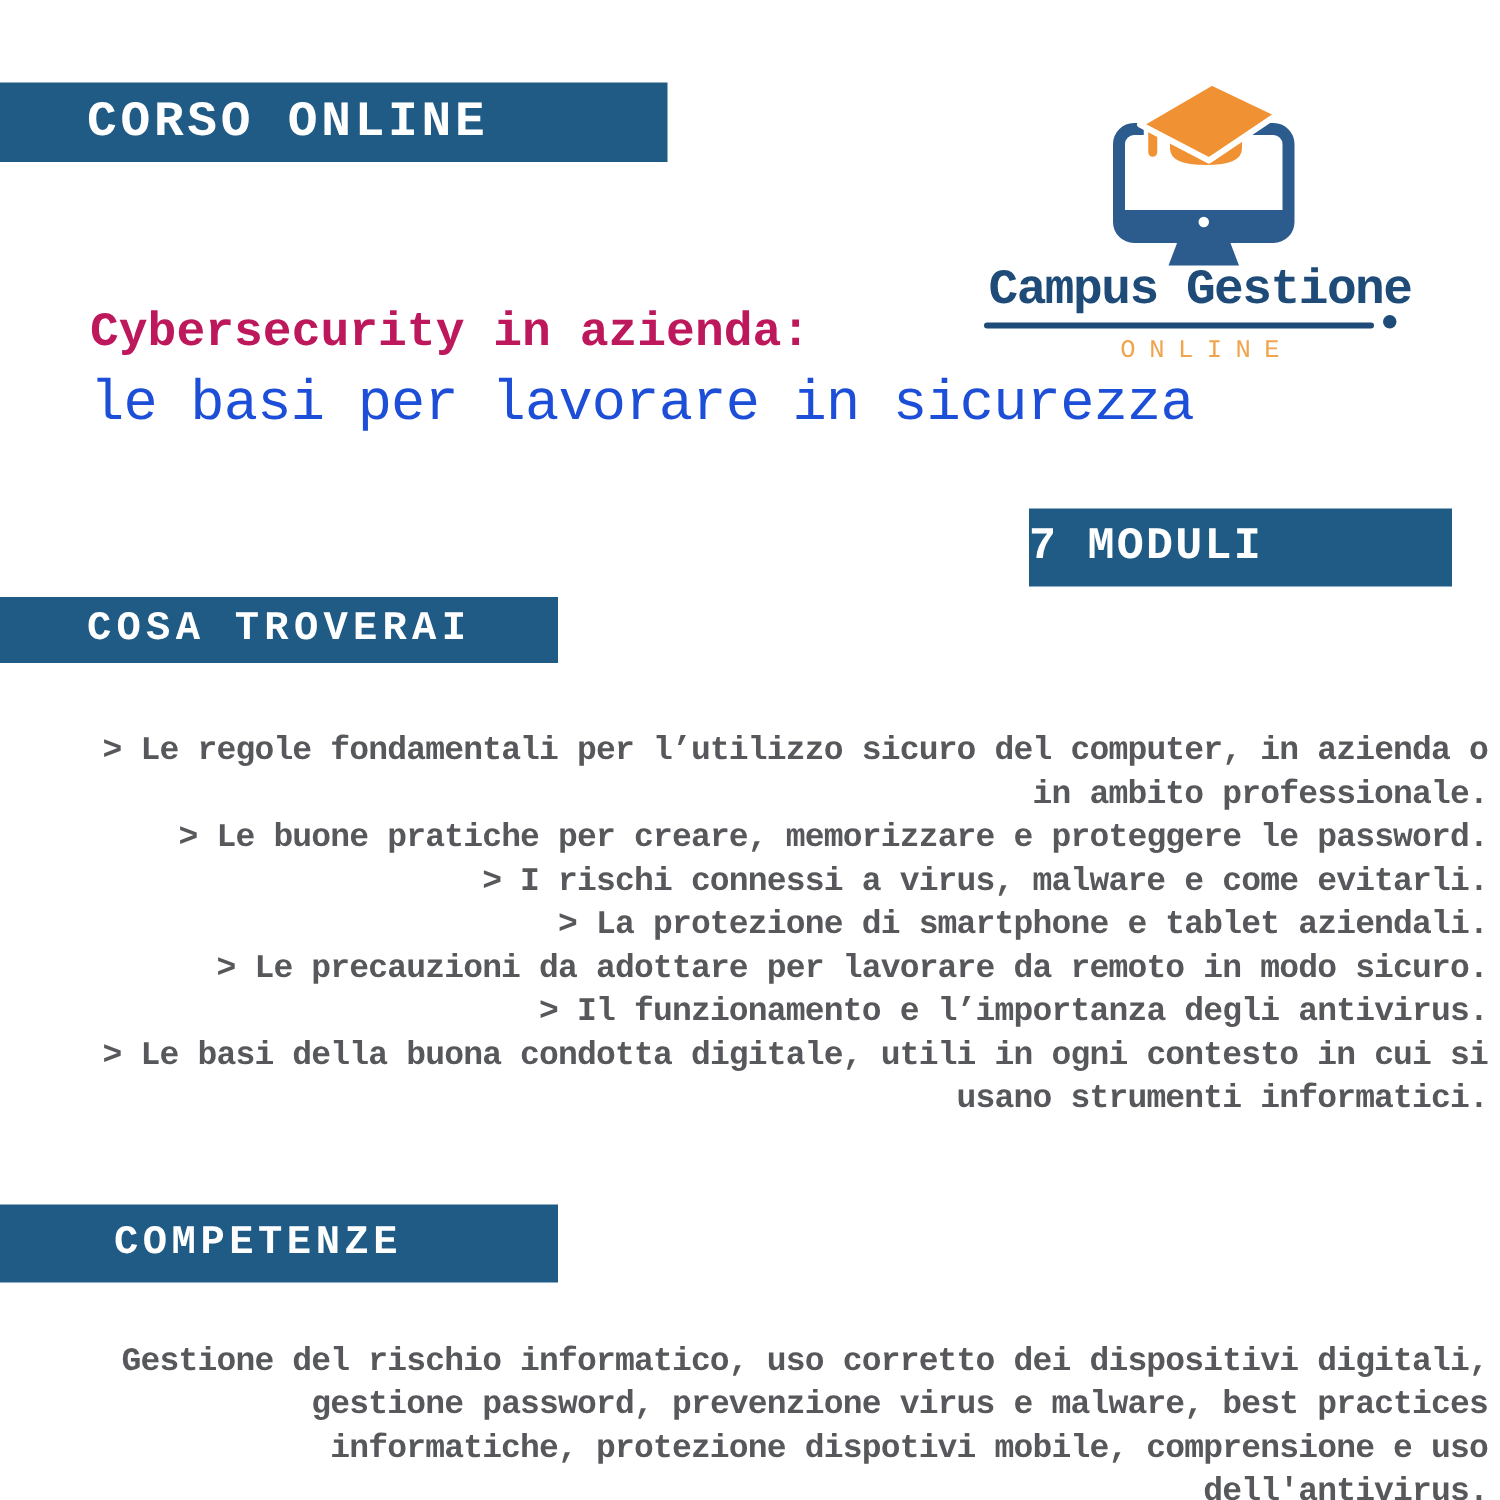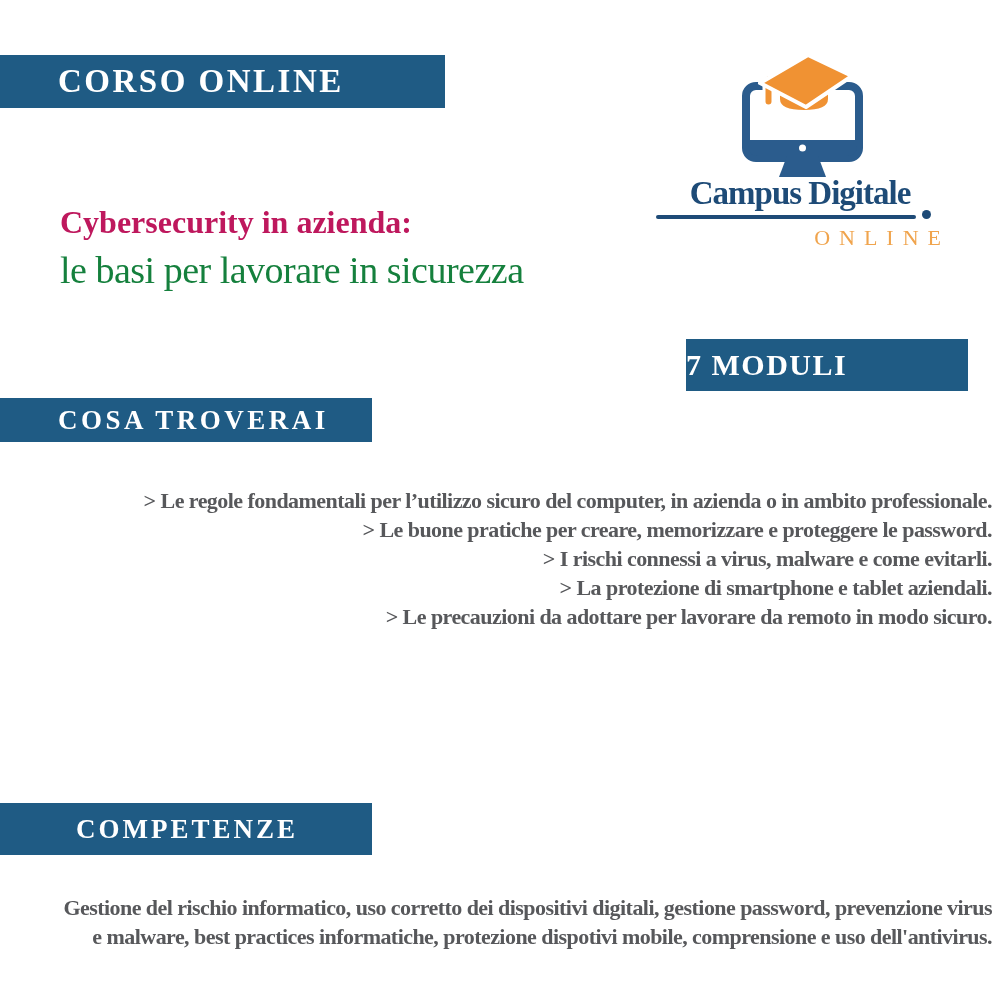--- a/index.html
+++ b/index.html
@@ -1,43 +1,43 @@
 <!DOCTYPE html>
 <html><head>
 <meta charset="utf-8">
 <style>
   html,body { margin:0; padding:0; background:#ffffff; }
   .poster {
     position:relative; width:1000px; height:1000px; background:#ffffff;
-    font-family:Liberation Serif, serif; overflow:hidden;
+    font-family:Liberation Mono, monospace; overflow:hidden;
   }
   .banner {
     position:absolute; background:#1F5B84; color:#ffffff; font-weight:700;
     display:flex; align-items:center; box-sizing:border-box;
   }
   .banner-corso   { left:0;     top:55px;  width:445px; height:53px; font-size:33px; letter-spacing:2.5px; padding-left:58px; }
   .banner-moduli  { left:686px; top:339px; width:282px; height:52px; font-size:30px; letter-spacing:1.5px; justify-content:flex-start; }
   .banner-cosa    { left:0;     top:398px; width:372px; height:44px; font-size:27px; letter-spacing:3.5px; padding-left:58px; }
   .banner-comp    { left:0;     top:803px; width:372px; height:52px; font-size:27px; letter-spacing:3px;   padding-left:76px; }
 
   .title { position:absolute; left:60px; top:198px; white-space:nowrap; }
   .title-line1 { font-size:32px; font-weight:700; color:#be185d; line-height:48px; }
-  .title-line2 { font-size:38px; font-weight:400; color:#15803d; line-height:48px; letter-spacing:-0.5px; }
+  .title-line2 { font-size:38px; font-weight:400; color:#1d4ed8; line-height:48px; letter-spacing:-0.5px; }
 
   .logo { position:absolute; left:650px; top:45px; width:300px; height:205px; }
   .logo-icon { position:absolute; left:0; top:0; }
   .logo-wordmark {
     position:absolute; top:130px; left:0; width:300px; text-align:center;
     font-size:33px; font-weight:700; color:#1E4B77; letter-spacing:-1px; white-space:nowrap;
   }
   .logo-underline { position:absolute; top:170px; left:6px; width:260px; height:4px; background:#1E4B77; border-radius:2px; }
   .logo-dot { position:absolute; top:165px; left:272px; width:9px; height:9px; border-radius:50%; background:#1E4B77; }
   .logo-subtitle {
-    position:absolute; top:180px; left:0; width:300px; text-align:right;
-    font-size:22px; font-weight:400; color:#F0A44D; letter-spacing:9px; text-indent:9px; white-space:nowrap;
+    position:absolute; top:180px; left:0; width:300px; text-align:center;
+    font-size:17px; font-weight:400; color:#F0A44D; letter-spacing:9px; text-indent:9px; white-space:nowrap;
   }
 
   .body-text {
     position:absolute; left:57px; width:935px;
     font-size:22px; font-weight:700; color:#57585B; line-height:29px; letter-spacing:-0.55px;text-align:right;
   }
   .list { top:486px; }
   .paragraph { top:882px;margin-top:11px; }
 </style>
 </head>
@@ -58,21 +58,21 @@
       <circle cx="152.5" cy="103" r="3.5" fill="#ffffff"></circle>
 
       <polygon points="137,111 168,111 176,132 129,132" fill="#2B5C8D"></polygon>
 
       <path d="M128 40 H180 V54 Q180 67 154 67 Q128 67 128 54 Z" fill="#F09233" stroke="#ffffff" stroke-width="4"></path>
 
       <rect x="114" y="30" width="9" height="31" rx="4.5" fill="#F09233" stroke="#ffffff" stroke-width="3"></rect>
 
       <polygon points="158,10 202,31 156,62 110,38" fill="#F09233" stroke="#ffffff" stroke-width="4" stroke-linejoin="round"></polygon>
     </svg>
-    <div class="logo-wordmark">Campus Digitale</div>
+    <div class="logo-wordmark">Campus Gestione</div>
     <div class="logo-underline"></div>
     <div class="logo-dot"></div>
     <div class="logo-subtitle">ONLINE</div>
   </div>
 
   <div class="title">
     <div class="title-line1">Cybersecurity in azienda:</div>
     <div class="title-line2">le basi per lavorare in sicurezza</div>
   </div>
 
@@ -83,20 +83,22 @@
   <div class="banner banner-cosa">
     <span>COSA TROVERAI</span>
   </div>
 
   <div class="body-text list">
     <div class="list-item">&gt; Le regole fondamentali per l’utilizzo sicuro del computer, in azienda o in ambito professionale.</div>
     <div class="list-item">&gt; Le buone pratiche per creare, memorizzare e proteggere le password.</div>
     <div class="list-item">&gt; I rischi connessi a virus, malware e come evitarli.</div>
     <div class="list-item">&gt; La protezione di smartphone e tablet aziendali.</div>
     <div class="list-item">&gt; Le precauzioni da adottare per lavorare da remoto in modo sicuro.</div>
+    <div class="list-item">&gt; Il funzionamento e l’importanza degli antivirus.</div>
+    <div class="list-item">&gt; Le basi della buona condotta digitale, utili in ogni contesto in cui si usano strumenti informatici.</div>
   </div>
 
   <div class="banner banner-comp">
     <span>COMPETENZE</span>
   </div>
 
   <div class="body-text paragraph">Gestione del rischio informatico, uso corretto dei dispositivi digitali, gestione password, prevenzione virus e malware, best practices informatiche, protezione dispotivi mobile, comprensione e uso dell'antivirus.</div>
 
 </div>
 

